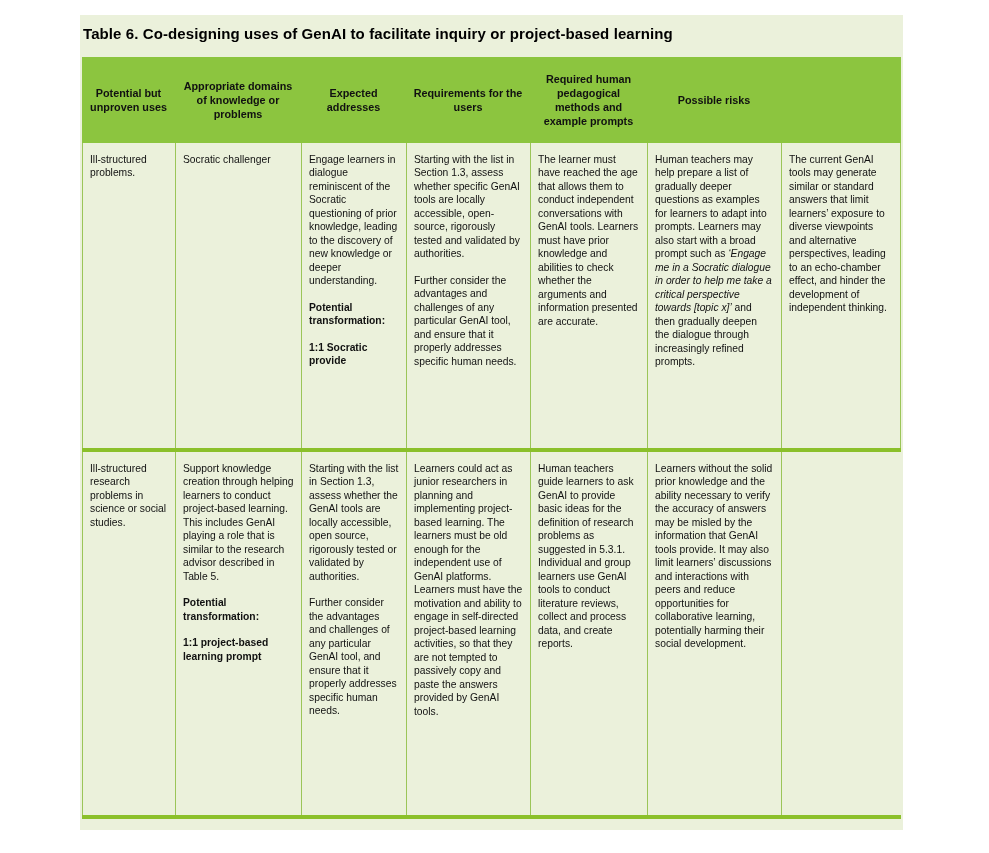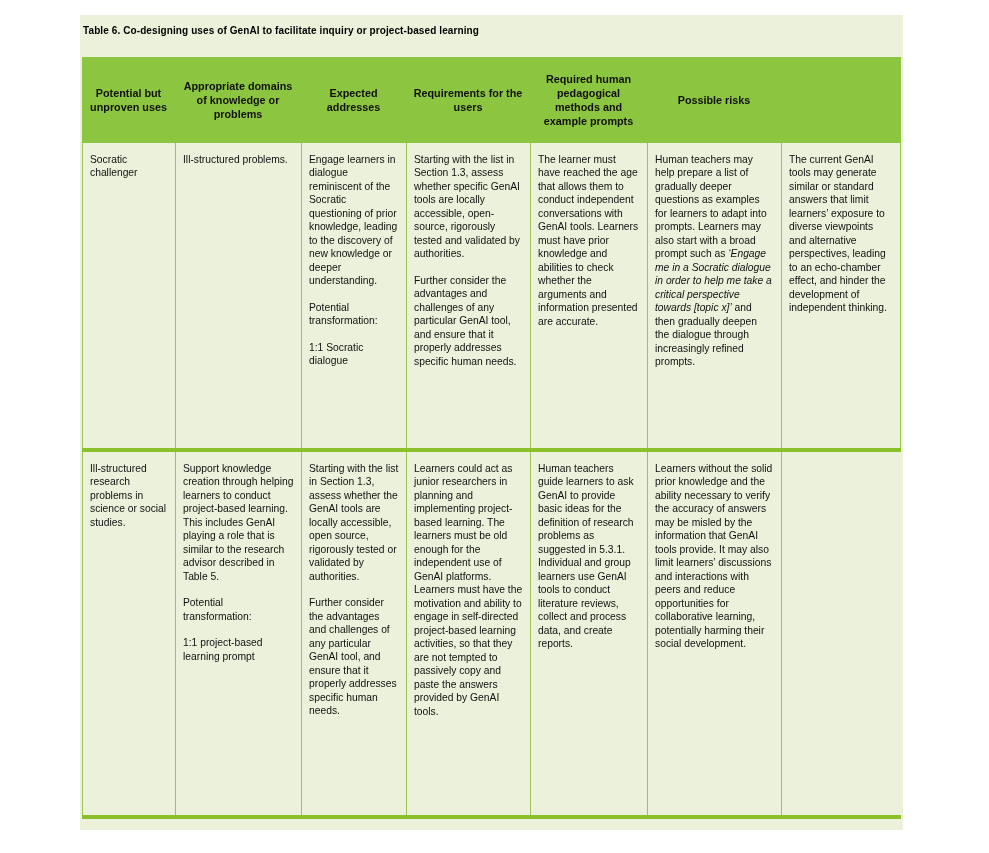--- a/index.html
+++ b/index.html
@@ -19,21 +19,21 @@
   }
   .panel {
     position: absolute;
     left: 80px; top: 15px;
     width: 823px; height: 815px;
     background: var(--panel_bg);
   }
   .title {
     padding: 10px 2px 0 3px;
     height: 42px;
-    font-size: 10px;
+    font-size: 15px;
     font-weight: bold;
     letter-spacing: 0.1px;
     color: #000;
   }
   .tbl { margin: 0 2px; width: 819px; }
   .hdr-row, .body-row {
     display: grid;
     grid-template-columns: 93px 126px 105px 124px 117px 134px 119px;
   }
   .hdr-row {
@@ -57,21 +57,21 @@
   .row-1 { min-height: 305px; }
   .row-2 { min-height: 363px; }
   .cell {
     border-right: 1px solid var(--grid_green);
     padding: 10px 7px 6px 7px;
     font-size: 10.3px;
     line-height: 1.31;
   }
   .cell p { margin: 0 0 13px 0; }
   .cell p:last-child { margin-bottom: 0; }
-  .b { font-weight: normal; }
+  .b { font-weight: bold; }
   .i { font-style: italic; }
   .rule {
     height: 4px;
     width: 819px;
     background: var(--rule_green);
   }
 </style>
 </head>
 <body>
 
@@ -84,29 +84,29 @@
       <div class="hdr-cell">Potential but unproven uses</div>
       <div class="hdr-cell">Appropriate domains of knowledge or problems</div>
       <div class="hdr-cell">Expected addresses</div>
       <div class="hdr-cell">Requirements for the users</div>
       <div class="hdr-cell">Required human pedagogical methods and example prompts</div>
       <div class="hdr-cell">Possible risks</div>
     </div>
 
     <div class="body-row row-1">
       <div class="cell">
-        <p>Socratic challenger</p>
+        <p>Ill-structured problems.</p>
       </div>
       <div class="cell">
-        <p>Ill-structured problems.</p>
+        <p>Socratic challenger</p>
       </div>
       <div class="cell">
         <p>Engage learners in dialogue reminiscent of the Socratic questioning of prior knowledge, leading to the discovery of new knowledge or deeper understanding.</p>
         <p class="b">Potential transformation:</p>
-        <p class="b">1:1 Socratic dialogue</p>
+        <p class="b">1:1 Socratic provide</p>
       </div>
       <div class="cell">
         <p>Starting with the list in Section 1.3, assess whether specific GenAI tools are locally accessible, open-source, rigorously tested and validated by authorities.</p>
         <p>Further consider the advantages and challenges of any particular GenAI tool, and ensure that it properly addresses specific human needs.</p>
       </div>
       <div class="cell">
         <p>The learner must have reached the age that allows them to conduct independent conversations with GenAI tools. Learners must have prior knowledge and abilities to check whether the arguments and information presented are accurate.</p>
       </div>
       <div class="cell">
         <p><span>Human teachers may help prepare a list of gradually deeper questions as examples for learners to adapt into prompts. Learners may also start with a broad prompt such as </span><span class="i">‘Engage me in a Socratic dialogue in order to help me take a critical perspective towards [topic x]’</span><span> and then gradually deepen the dialogue through increasingly refined prompts.</span></p>

